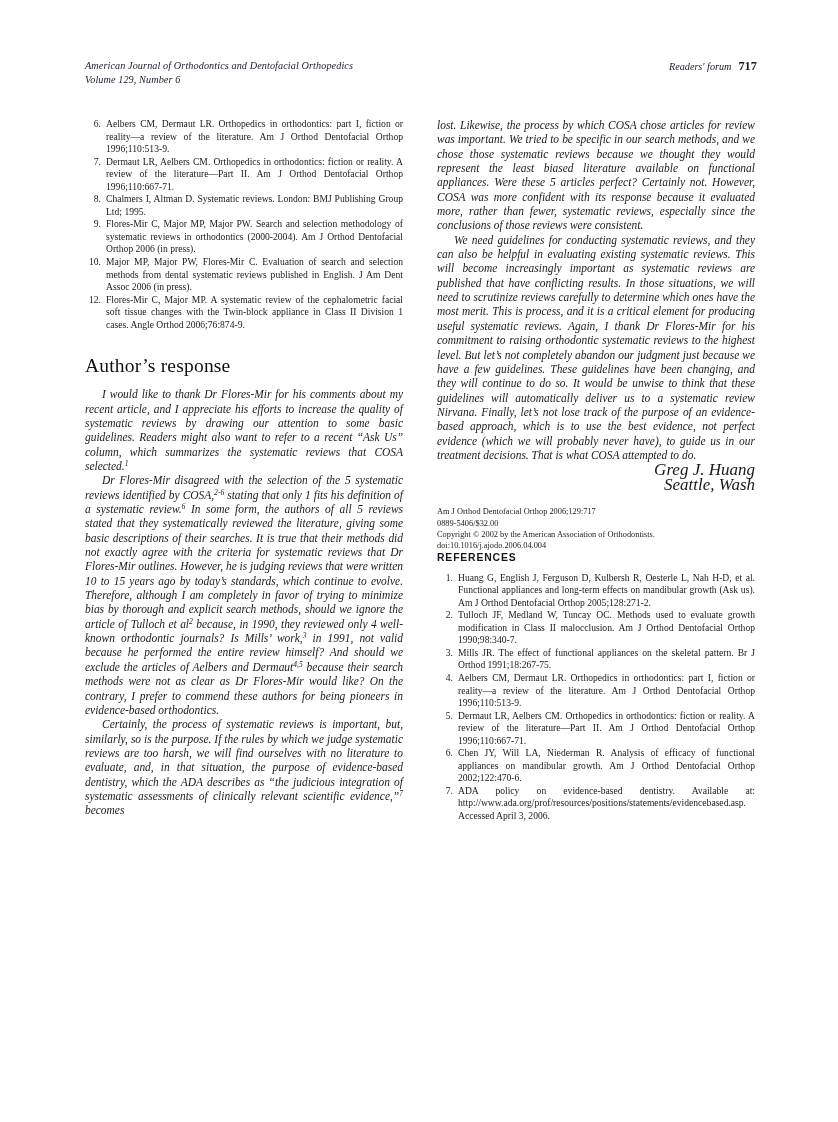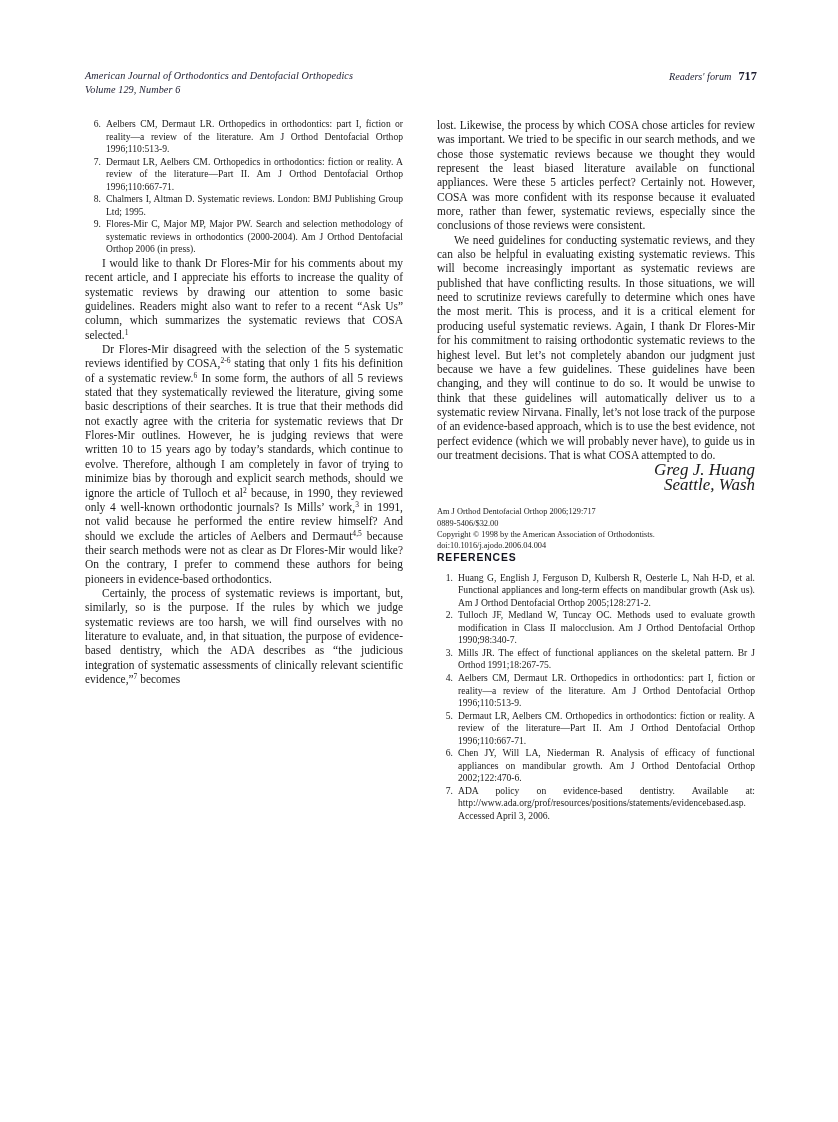--- a/index.html
+++ b/index.html
@@ -19,21 +19,21 @@
     position: absolute;
     left: 0; top: 0;
     width: 838px;
     height: 1122px;
   }
 
   
   .runhead {
     position: absolute;
     left: 85px;
-    top: 69px;
+    top: 59px;
     width: 672px;
     height: 34px;
   }
   .runhead-left {
     position: absolute;
     left: 0;
     top: 0;
     font-style: italic;
     font-size: 10.2px;
     line-height: 14px;
@@ -112,20 +112,21 @@
   
   p.body {
     margin: 0;
     font-size: 11.45px;
     line-height: 14.35px;
     text-align: justify;
     text-justify: inter-word;
     text-indent: 17px;
     color: #1a1a1a;
     hyphens: none;
+    font-style: italic;
   }
   p.body.cont { text-indent: 0; }
   sup {
     font-size: 0.66em;
     line-height: 0;
     vertical-align: 0.52em;
   }
 
   
   .signature {
@@ -179,22 +180,31 @@
           <span class="refbody">Dermaut LR, Aelbers CM. Orthopedics in orthodontics: fiction or reality. A review of the literature—Part II. Am J Orthod Dentofacial Orthop 1996;110:667-71.</span>
         </li>
       <li>
           <span class="refnum">8.</span>
           <span class="refbody">Chalmers I, Altman D. Systematic reviews. London: BMJ Publishing Group Ltd; 1995.</span>
         </li>
       <li>
           <span class="refnum">9.</span>
           <span class="refbody">Flores-Mir C, Major MP, Major PW. Search and selection methodology of systematic reviews in orthodontics (2000-2004). Am J Orthod Dentofacial Orthop 2006 (in press).</span>
         </li>
+      <li>
+          <span class="refnum">10.</span>
+          <span class="refbody">Major MP, Major PW, Flores-Mir C. Evaluation of search and selection methods from dental systematic reviews published in English. J Am Dent Assoc 2006 (in press).</span>
+        </li>
+      <li>
+          <span class="refnum">12.</span>
+          <span class="refbody">Flores-Mir C, Major MP. A systematic review of the cephalometric facial soft tissue changes with the Twin-block appliance in Class II Division 1 cases. Angle Orthod 2006;76:874-9.</span>
+        </li>
     </ol>
 
+    <h2 class="section-heading">Author’s response</h2>
 
     <p class="body"><span>I would like to thank Dr Flores-Mir for his comments about my recent article, and I appreciate his efforts to increase the quality of systematic reviews by drawing our attention to some basic guidelines. Readers might also want to refer to a recent “Ask Us” column, which summarizes the systematic reviews that COSA selected.</span><sup>1</sup></p>
 
     <p class="body"><span>Dr Flores-Mir disagreed with the selection of the 5 systematic reviews identified by COSA,</span><sup>2-6</sup><span> stating that only 1 fits his definition of a systematic review.</span><sup>6</sup><span> In some form, the authors of all 5 reviews stated that they systematically reviewed the literature, giving some basic descriptions of their searches. It is true that their methods did not exactly agree with the criteria for systematic reviews that Dr Flores-Mir outlines. However, he is judging reviews that were written 10 to 15 years ago by today’s standards, which continue to evolve. Therefore, although I am completely in favor of trying to minimize bias by thorough and explicit search methods, should we ignore the article of Tulloch et al</span><sup>2</sup><span> because, in 1990, they reviewed only 4 well-known orthodontic journals? Is Mills’ work,</span><sup>3</sup><span> in 1991, not valid because he performed the entire review himself? And should we exclude the articles of Aelbers and Dermaut</span><sup>4,5</sup><span> because their search methods were not as clear as Dr Flores-Mir would like? On the contrary, I prefer to commend these authors for being pioneers in evidence-based orthodontics.</span></p>
 
     <p class="body"><span>Certainly, the process of systematic reviews is important, but, similarly, so is the purpose. If the rules by which we judge systematic reviews are too harsh, we will find ourselves with no literature to evaluate, and, in that situation, the purpose of evidence-based dentistry, which the ADA describes as “the judicious integration of systematic assessments of clinically relevant scientific evidence,”</span><sup>7</sup><span> becomes</span></p>
 
   </div>
 
   <div class="col col-right">
@@ -203,21 +213,21 @@
     <p class="body">We need guidelines for conducting systematic reviews, and they can also be helpful in evaluating existing systematic reviews. This will become increasingly important as systematic reviews are published that have conflicting results. In those situations, we will need to scrutinize reviews carefully to determine which ones have the most merit. This is process, and it is a critical element for producing useful systematic reviews. Again, I thank Dr Flores-Mir for his commitment to raising orthodontic systematic reviews to the highest level. But let’s not completely abandon our judgment just because we have a few guidelines. These guidelines have been changing, and they will continue to do so. It would be unwise to think that these guidelines will automatically deliver us to a systematic review Nirvana. Finally, let’s not lose track of the purpose of an evidence-based approach, which is to use the best evidence, not perfect evidence (which we will probably never have), to guide us in our treatment decisions. That is what COSA attempted to do.</p>
 
     <div class="signature">
       <div>Greg J. Huang</div>
       <div>Seattle, Wash</div>
     </div>
 
     <div class="footnote">
       <div>Am J Orthod Dentofacial Orthop 2006;129:717</div>
       <div>0889-5406/$32.00</div>
-      <div>Copyright © 1998 by the American Association of Orthodontists.</div>
+      <div>Copyright © 2002 by the American Association of Orthodontists.</div>
       <div>doi:10.1016/j.ajodo.2006.04.004</div>
     </div>
 
     <div class="refs-heading">REFERENCES</div>
 
     <ol class="reflist">
       <li>
           <span class="refnum">1.</span>
           <span class="refbody">Huang G, English J, Ferguson D, Kulbersh R, Oesterle L, Nah H-D, et al. Functional appliances and long-term effects on mandibular growth (Ask us). Am J Orthod Dentofacial Orthop 2005;128:271-2.</span>
         </li>

